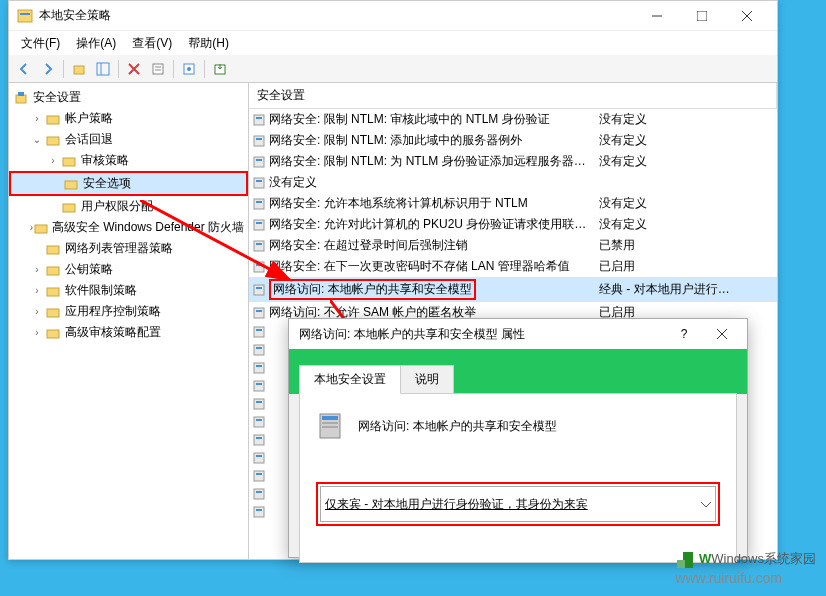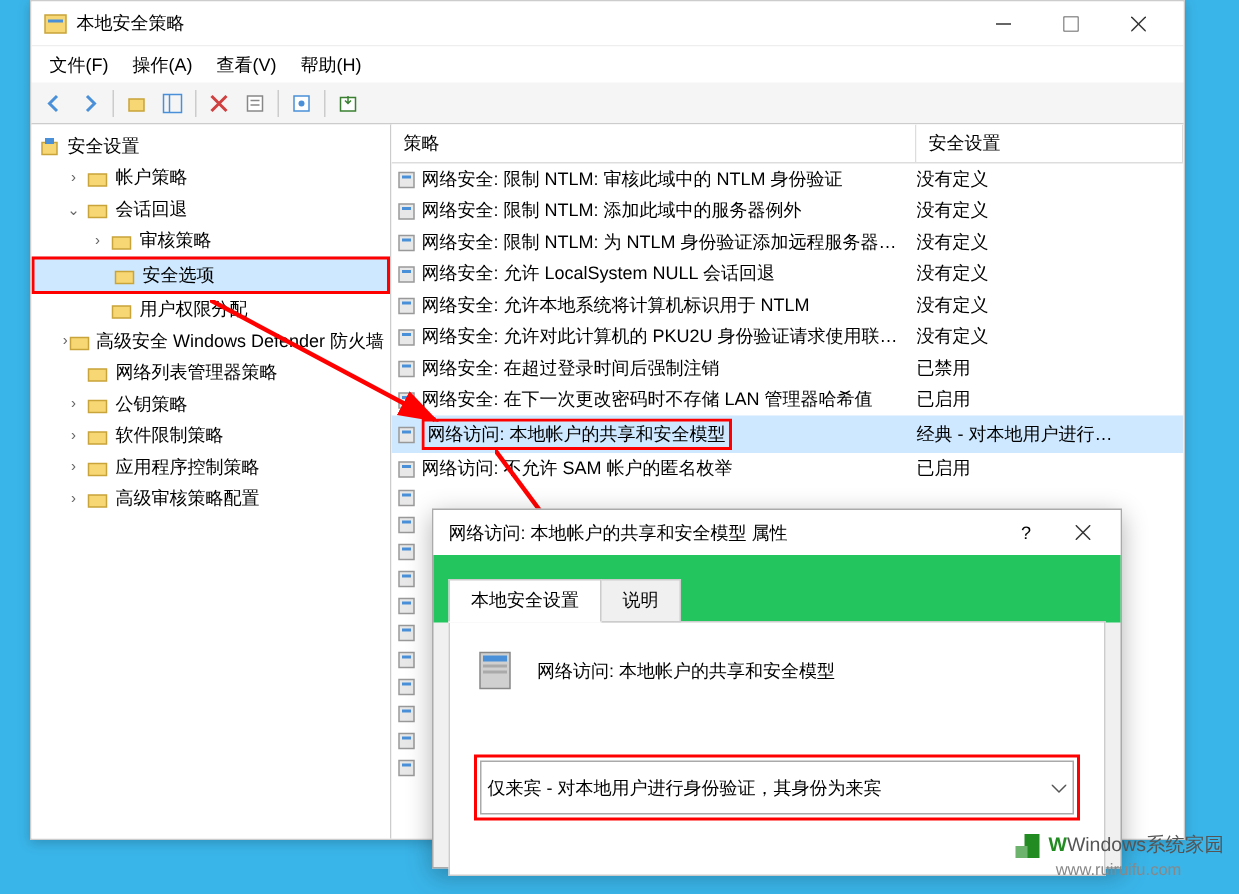--- a/index.html
+++ b/index.html
@@ -1,18 +1,18 @@
 <!DOCTYPE html>
 <html><head>
   <meta charset="utf-8">
   <style>
     * { box-sizing: border-box; margin: 0; padding: 0; }
     body { font-family: 'Microsoft YaHei', 'Segoe UI', sans-serif; font-size: 12px; background: #3ab5e9; width: 826px; height: 596px; overflow: hidden; position: relative; }
     
-    .window { position: absolute; left: 20px; top: 0; width: 770px; height: 560px; background: #fff; border: 1px solid #ccc; box-shadow: 0 2px 8px rgba(0,0,0,0.2); }
+    .window { position: absolute; left: 8px; top: 0; width: 770px; height: 560px; background: #fff; border: 1px solid #ccc; box-shadow: 0 2px 8px rgba(0,0,0,0.2); }
     
     .titlebar { height: 30px; display: flex; align-items: center; padding: 0 8px; background: #fff; border-bottom: 1px solid #eee; }
     .titlebar-icon { width: 16px; height: 16px; margin-right: 6px; display: inline-flex; align-items: center; justify-content: center; }
     .titlebar-title { flex: 1; font-size: 12px; }
     .titlebar-btns { display: flex; gap: 0; }
     .titlebar-btn { width: 45px; height: 28px; display: flex; align-items: center; justify-content: center; color: #333; }
     
     .menubar { height: 24px; display: flex; align-items: center; padding: 0 4px; background: #fff; }
     .menu-item { padding: 3px 8px; font-size: 12px; }
     
@@ -36,46 +36,46 @@
     .list-header-cell { padding: 4px 8px; font-size: 12px; border-right: 1px solid #ddd; background: #fff; }
     .col-policy { width: 350px; }
     .col-setting { flex: 1; }
     .list-row { display: flex; padding: 2px 0; font-size: 12px; align-items: center; }
     .list-row.selected { background: #cde8ff; }
     .row-icon { width: 20px; display: inline-flex; align-items: center; justify-content: center; }
     .row-policy { width: 330px; white-space: nowrap; overflow: hidden; text-overflow: ellipsis; }
     .row-setting { flex: 1; white-space: nowrap; overflow: hidden; text-overflow: ellipsis; }
     .highlight-box { border: 2px solid red; padding: 0 2px; display: inline-block; }
     
-    .dialog { position: absolute; left: 288px; top: 318px; width: 460px; height: 240px; background: #f0f0f0; border: 1px solid #aaa; box-shadow: 0 4px 16px rgba(0,0,0,0.3); z-index: 10; margin-top: 21px; }
+    .dialog { position: absolute; left: 288px; top: 318px; width: 460px; height: 240px; background: #f0f0f0; border: 1px solid #aaa; box-shadow: 0 4px 16px rgba(0,0,0,0.3); z-index: 10; }
     .dialog-titlebar { height: 30px; display: flex; align-items: center; padding: 0 10px; background: #fff; }
     .dialog-title { flex: 1; font-size: 12px; }
     .dialog-btns { display: flex; gap: 8px; }
     .dialog-btn { width: 30px; height: 24px; display: flex; align-items: center; justify-content: center; }
     
     .dialog-tabs { display: flex; padding: 16px 10px 0 10px; background: #22c55e; }
     .tab { padding: 5px 14px; font-size: 12px; background: #fff; border: 1px solid #ccc; margin-right: -1px; position: relative; }
     .tab.active { background: #fff; border-bottom: 1px solid #fff; z-index: 1; }
     .tab.inactive { background: #f0f0f0; }
     
     .dialog-body { margin: 0 10px 10px 10px; padding: 16px; background: #fff; border: 1px solid #ccc; height: 170px; margin-top: -1px; }
     .dialog-row { display: flex; align-items: center; gap: 10px; margin-bottom: 20px; }
     .server-icon { width: 32px; height: 32px; }
     .dialog-text { font-size: 12px; }
     
     .combo-wrap { border: 2px solid red; padding: 2px; margin-top: 40px; }
-    .combo { width: 100%; height: 24px; font-size: 12px; padding: 17px 4px; border: 1px solid #aaa; background: #fff; display: flex; align-items: center; justify-content: space-between; }
+    .combo { width: 100%; height: 24px; font-size: 12px; padding: 17px 4px; border: 1px solid #aaa; background: #fff; display: flex; align-items: center; justify-content: space-between; text-decoration: underline; }
     
     .arrow-svg { position: absolute; pointer-events: none; z-index: 5; }
     .arrow1 { left: 140px; top: 200px; width: 160px; height: 90px; }
     .arrow2 { left: 330px; top: 300px; width: 160px; height: 190px; }
     
     .watermark { position: absolute; right: 10px; bottom: 10px; font-size: 13px; color: #555; z-index: 20; }
     .watermark .win { color: #228B22; font-weight: bold; }
-    .watermark .sub { font-size: 11px; display: block; text-align: center; color: #888; }
+    .watermark .sub { font-size: 14px; display: block; text-align: left; color: #888; }
     
     .folder-svg { fill: #f7d774; stroke: #c9a43a; }
   </style>
 </head>
 <body>
 
 <div class="window">
 
   <div class="titlebar">
     <span class="titlebar-icon">
@@ -273,21 +273,20 @@
             <svg width="14" height="14">
               <rect x="1" y="4" width="12" height="8" class="folder-svg"></rect>
             </svg>
           </span>
         <span>高级审核策略配置</span>
       </div>
     </div>
 
     <div class="list-panel">
       <div class="list-header">
-        <div class="list-header-cell col-policy">策略</div>
         <div class="list-header-cell col-setting">安全设置</div>
       </div>
       <div id="list-rows">
           <div class="list-row">
             <span class="row-icon">
               <svg width="14" height="14">
                 <rect x="2" y="2" width="10" height="10" fill="#e8e8e8" stroke="#999"></rect>
                 <rect x="4" y="4" width="6" height="2" fill="#4a90d9"></rect>
               </svg>
             </span>
@@ -314,21 +313,20 @@
             <span class="row-policy">网络安全: 限制 NTLM: 为 NTLM 身份验证添加远程服务器…</span>
             <span class="row-setting">没有定义</span>
           </div>
           <div class="list-row">
             <span class="row-icon">
               <svg width="14" height="14">
                 <rect x="2" y="2" width="10" height="10" fill="#e8e8e8" stroke="#999"></rect>
                 <rect x="4" y="4" width="6" height="2" fill="#4a90d9"></rect>
               </svg>
             </span>
-            <span class="row-policy">网络安全: 允许 LocalSystem NULL 会话回退</span>
             <span class="row-setting">没有定义</span>
           </div>
           <div class="list-row">
             <span class="row-icon">
               <svg width="14" height="14">
                 <rect x="2" y="2" width="10" height="10" fill="#e8e8e8" stroke="#999"></rect>
                 <rect x="4" y="4" width="6" height="2" fill="#4a90d9"></rect>
               </svg>
             </span>
             <span class="row-policy">网络安全: 允许本地系统将计算机标识用于 NTLM</span>

